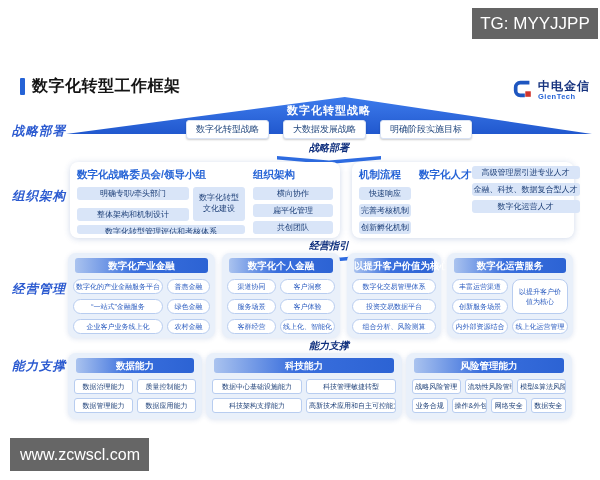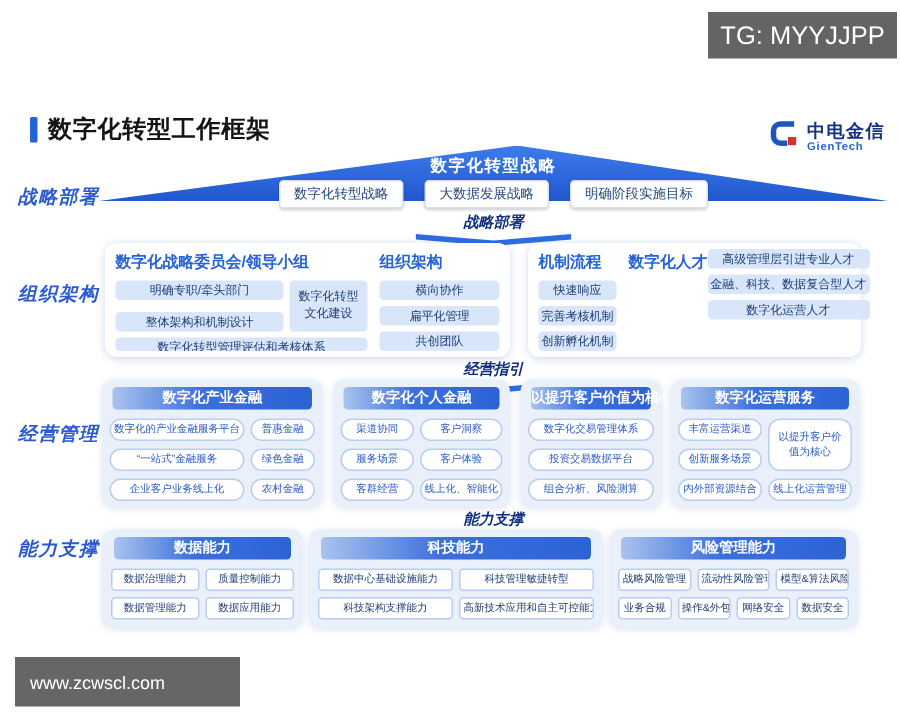--- a/index.html
+++ b/index.html
@@ -3,22 +3,22 @@
 <meta charset="utf-8">
 <style>
   html,body{margin:0;padding:0;}
   body{
     width:600px;height:480px;position:relative;overflow:hidden;background:#ffffff;
     font-family:"Liberation Sans","DejaVu Sans",sans-serif;
   }
   
   .tg-tag{position:absolute;top:8px;right:2px;width:126px;height:31px;background:#646464;
     color:#fff;font-size:17px;display:flex;align-items:center;justify-content:center;}
-  .site-tag{position:absolute;left:10px;top:438px;width:150px;height:33px;background:#666;
-    color:#fff;font-size:12px;display:flex;align-items:center;padding-left:10px;box-sizing:border-box;}
+  .site-tag{position:absolute;left:10px;top:438px;width:139px;height:33px;background:#666;
+    color:#fff;font-size:16px;display:flex;align-items:center;padding-left:10px;box-sizing:border-box;}
   
   .page-title{position:absolute;left:20px;top:76px;display:flex;align-items:center;gap:7px;}
   .title-bar{width:5px;height:17px;background:#2563d6;border-radius:1px;}
   .title-text{font-weight:bold;font-size:16px;color:#141414;letter-spacing:.5px;font-family:Liberation Serif, serif;}
   .logo{position:absolute;right:10px;top:78px;display:flex;align-items:center;gap:4px;}
   .logo-txt{display:flex;flex-direction:column;line-height:1.1;}
   .logo-cn{font-size:12px;font-weight:bold;color:#16337f;letter-spacing:1px;}
   .logo-en{font-size:7.5px;color:#2563d6;font-weight:bold;letter-spacing:.5px;}
   
   .row-label{position:absolute;left:12px;color:#2b5ad0;font-weight:bold;font-style:italic;

